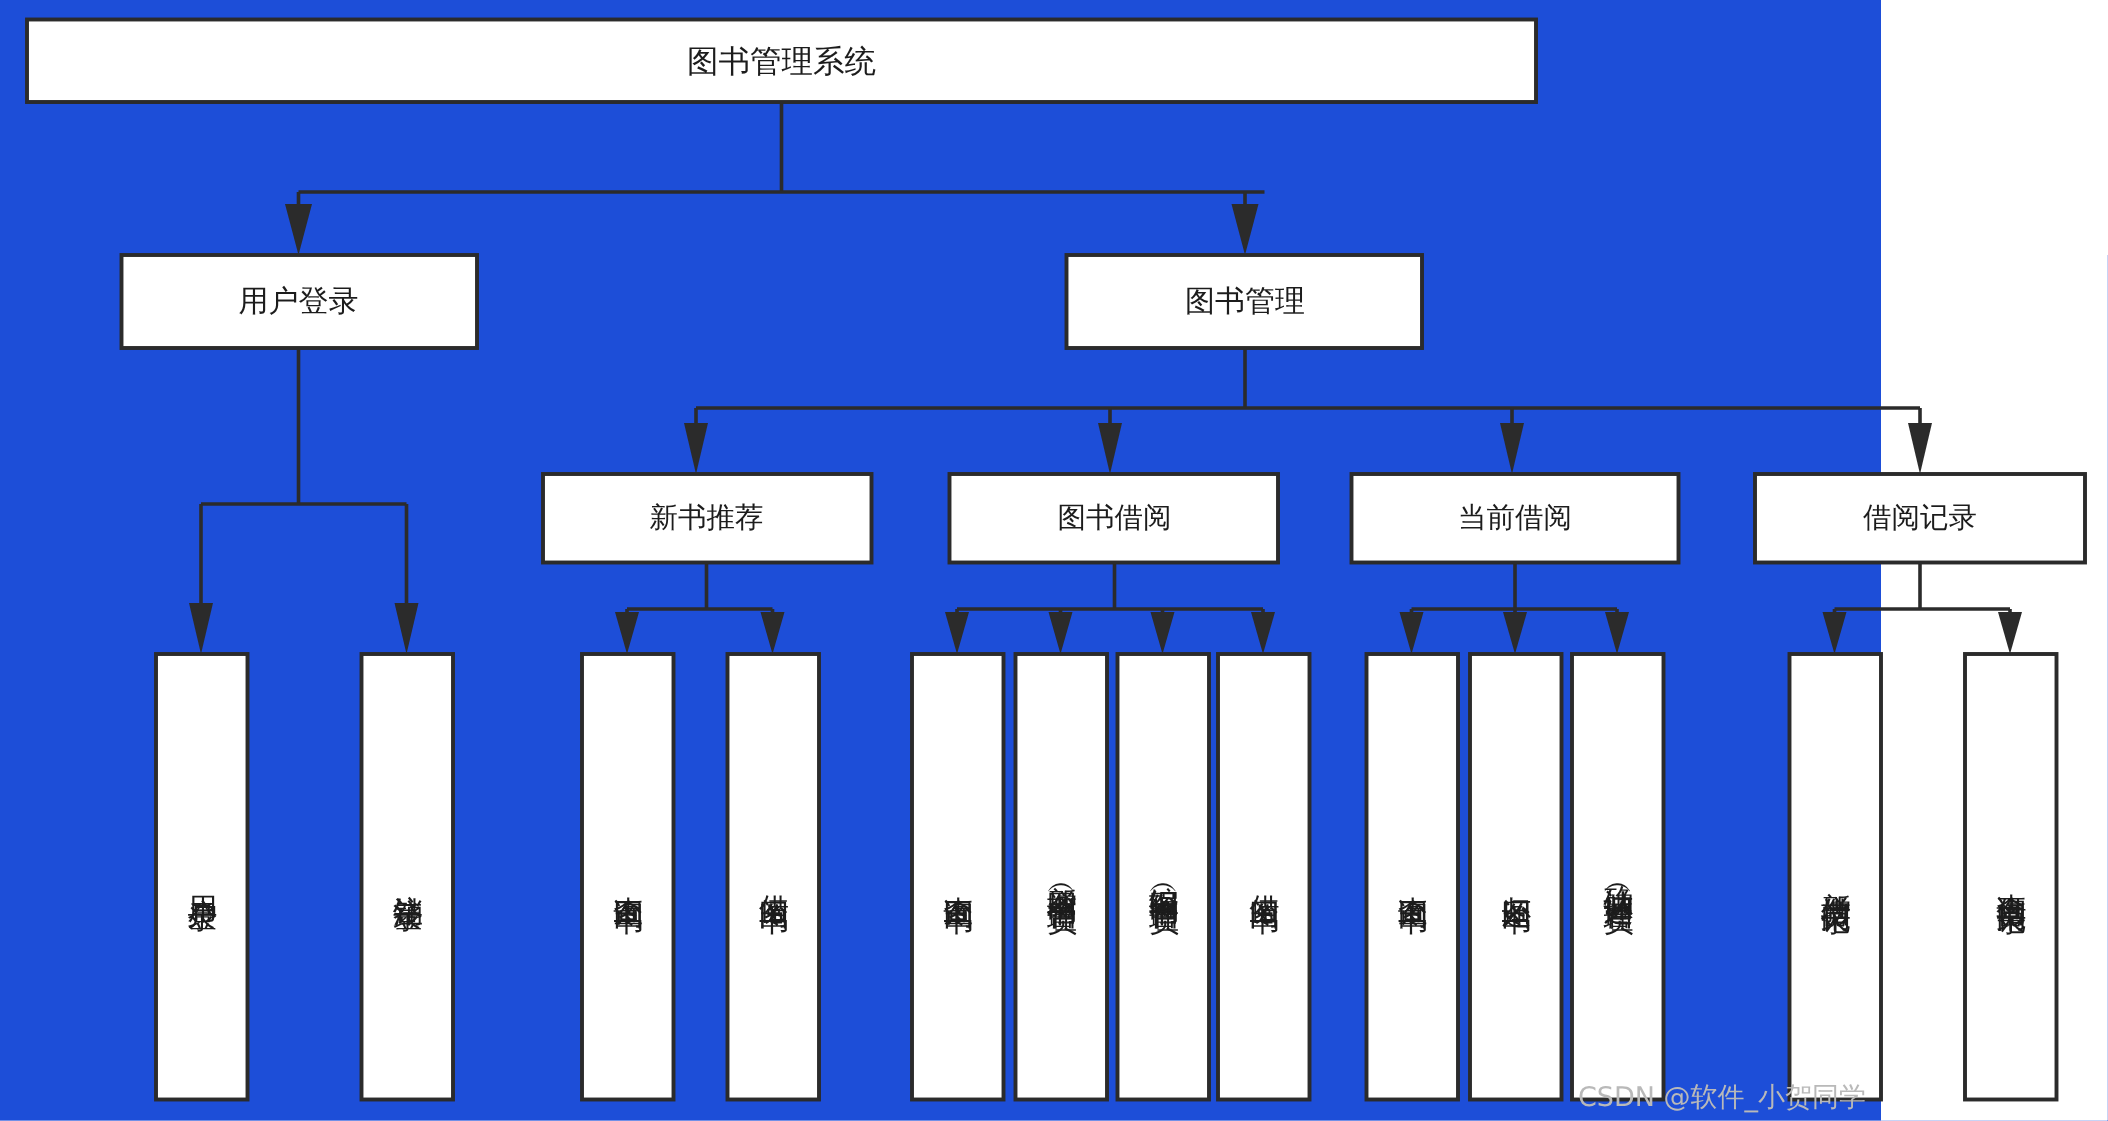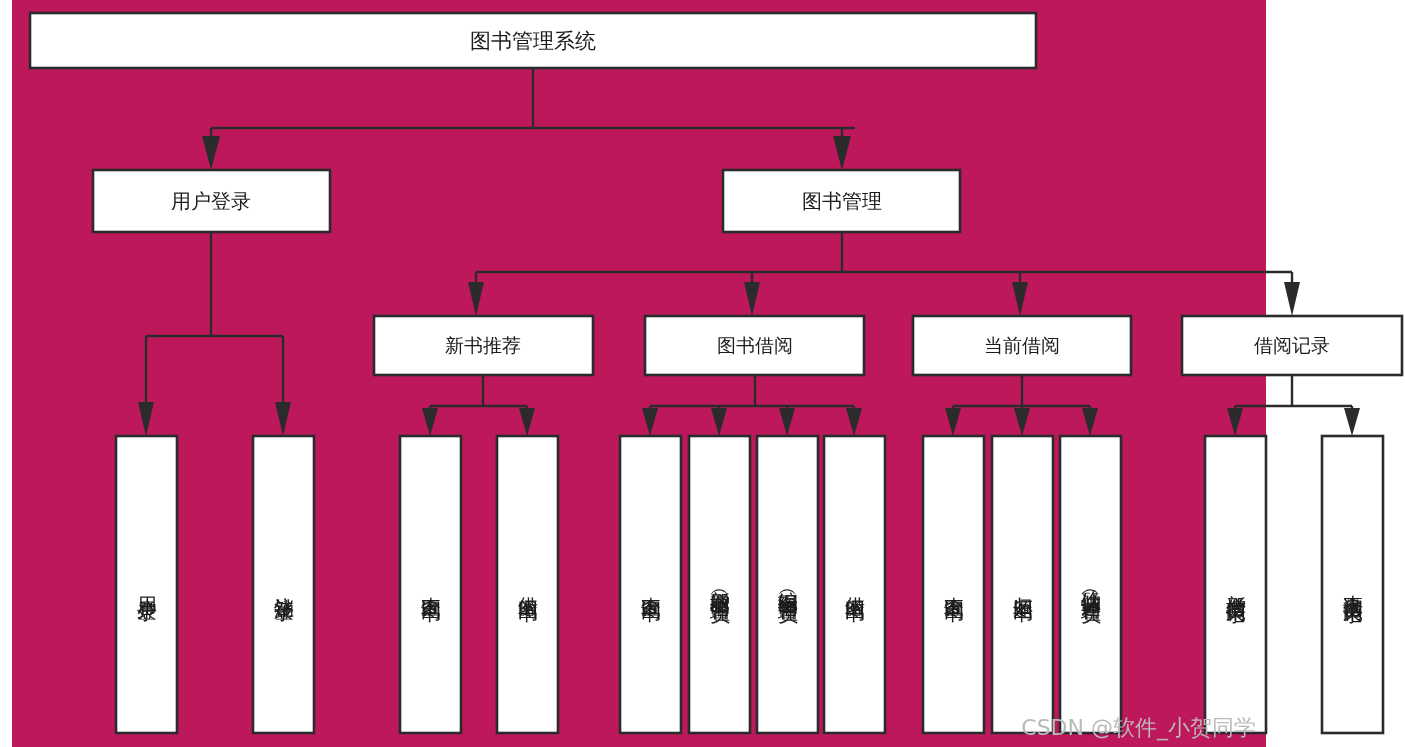--- a/index.html
+++ b/index.html
@@ -10,22 +10,21 @@
   body {
     width: 1405px;
     height: 747px;
     font-family: "DejaVu Sans", "Liberation Sans", sans-serif;
     overflow: hidden;
   }
   #diagram-root {
     position: relative;
     width: 1254px;
     height: 747px;
-    background: #be185d;
-    margin-left: 12px;
+    background: #1d4ed8;
   }
   svg.flow {
     position: absolute;
     left: 0;
     top: 0;
     width: 1405px;
     height: 747px;
   }
   .node-rect {
     fill: #ffffff;
@@ -54,21 +53,21 @@
   }
   .arrow-head {
     fill: #2b2b2b;
     stroke: none;
   }
   .watermark {
     position: absolute;
     right: 10px;
     bottom: 4px;
     font-family: "DejaVu Sans", "Liberation Sans", sans-serif;
-    font-size: 22px;
+    font-size: 18px;
     color: #b9b9b9;
     white-space: nowrap;
     user-select: none;
   }
 </style>
 </head>
 <body>
 
 <div id="diagram-root">
 

